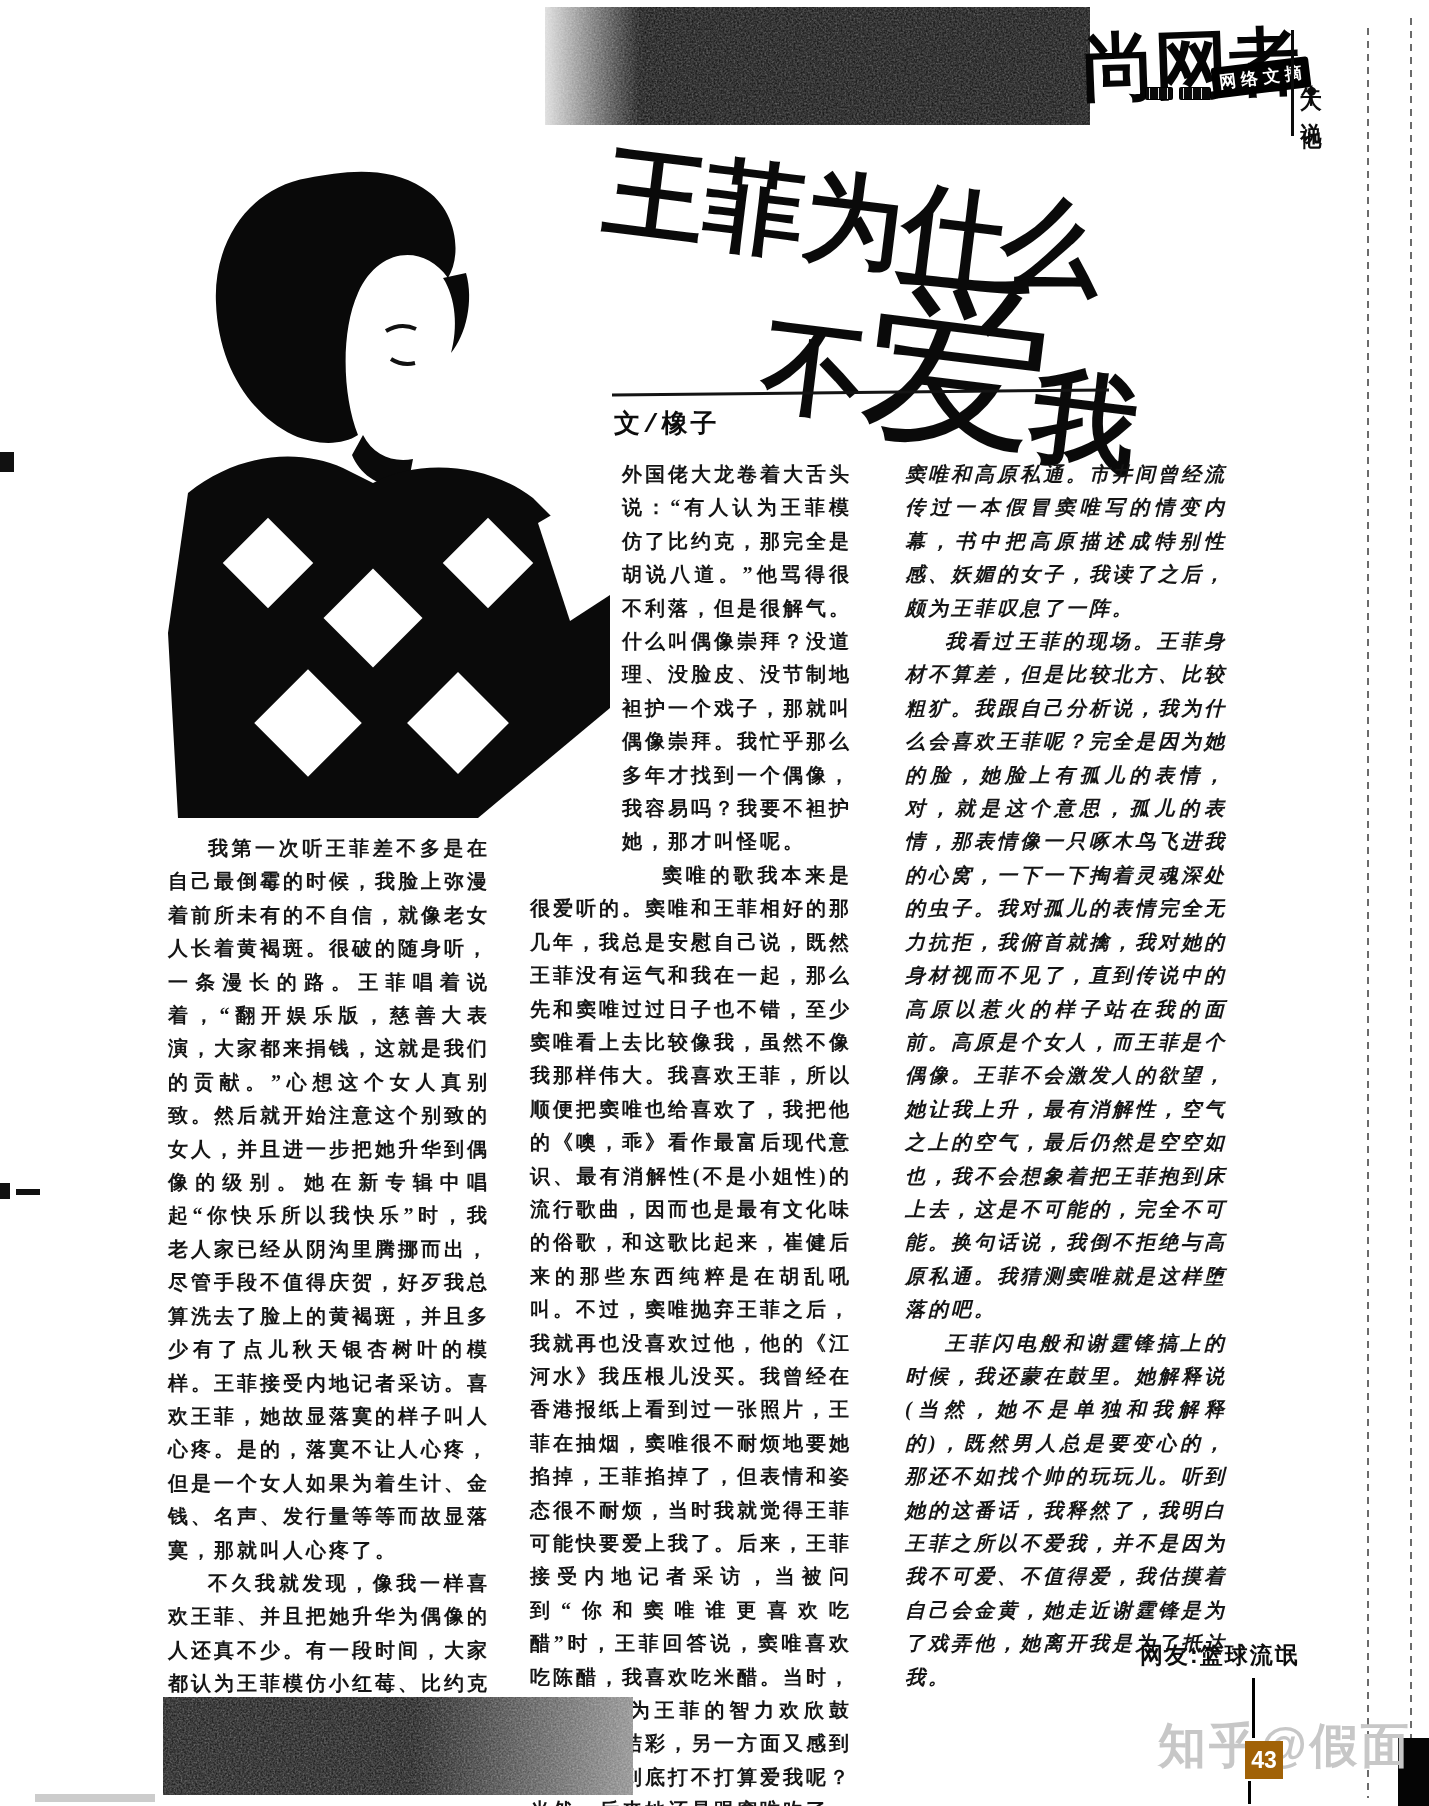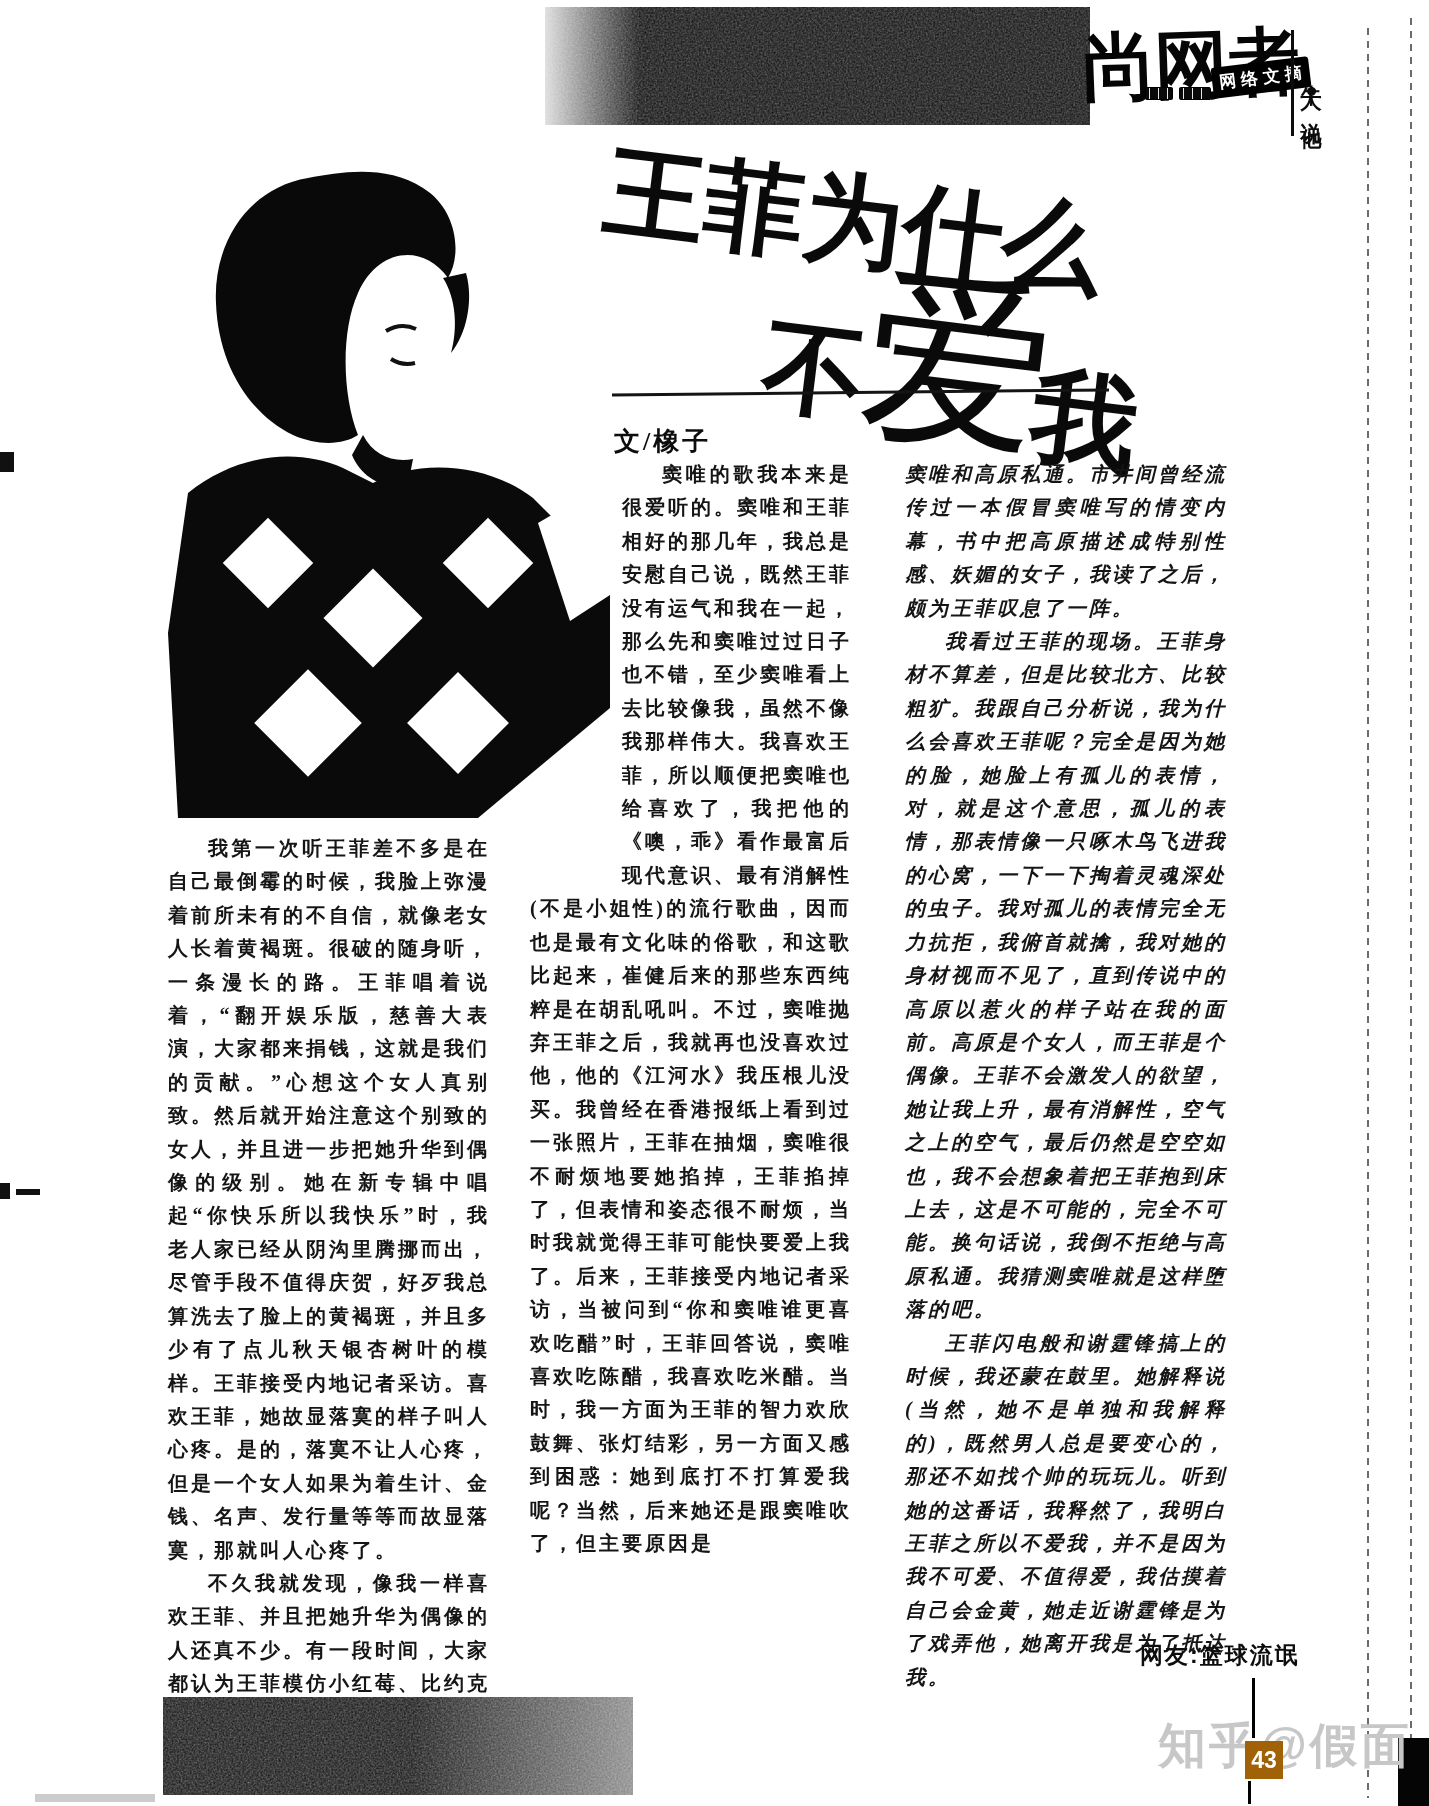--- a/index.html
+++ b/index.html
@@ -47,21 +47,21 @@
   }
   .title2 .t2a{display:inline-block;font-size:102px;font-weight:900;vertical-align:top;}
   .title2 .t2emph{
     display:inline-block;font-size:188px;font-weight:400;line-height:.85;
     vertical-align:top;position:relative;top:-38px;margin:0 -14px 0 -4px;
   }
   .title2 .t2b{display:inline-block;font-size:106px;font-weight:900;vertical-align:top;position:relative;top:14px;}
   .title-rule{left:612px;top:391px;width:497px;height:3px;background:#141414;transform:rotate(-0.6deg);}
   .byline{
     left:614px;top:406px;font-size:26px;font-weight:700;letter-spacing:3px;
-    color:#0d0d0d;font-family:Liberation Serif, serif;margin-top:18px;
+    color:#0d0d0d;font-family:Liberation Mono, monospace;
   }
 
   
   .col{
     font-size:20px;line-height:33.4px;letter-spacing:3px;
     text-align:justify;font-weight:600;color:#151515;
   }
   .col p{margin:0;}
   .col p.indent{text-indent:2em;}
   .col1{left:168px;top:832px;width:322px;}
@@ -156,20 +156,21 @@
   </g>
 </svg>
 
 <div class="abs col col1">
   <p class="indent">我第一次听王菲差不多是在自己最倒霉的时候，我脸上弥漫着前所未有的不自信，就像老女人长着黄褐斑。很破的随身听，一条漫长的路。王菲唱着说着，“翻开娱乐版，慈善大表演，大家都来捐钱，这就是我们的贡献。”心想这个女人真别致。然后就开始注意这个别致的女人，并且进一步把她升华到偶像的级别。她在新专辑中唱起“你快乐所以我快乐”时，我老人家已经从阴沟里腾挪而出，尽管手段不值得庆贺，好歹我总算洗去了脸上的黄褐斑，并且多少有了点儿秋天银杏树叶的模样。王菲接受内地记者采访。喜欢王菲，她故显落寞的样子叫人心疼。是的，落寞不让人心疼，但是一个女人如果为着生计、金钱、名声、发行量等等而故显落寞，那就叫人心疼了。</p>
   <p class="indent">不久我就发现，像我一样喜欢王菲、并且把她升华为偶像的人还真不少。有一段时间，大家都认为王菲模仿小红莓、比约克什么的，让我很是气愤。我决不允许自己的偶像模仿任何人。某天晚上，在北京电视台的节目里，看到</p>
 </div>
 
 <div class="abs col col2">
   <div class="photo-spacer"></div>
+  <p>外国佬大龙卷着大舌头说：“有人认为王菲模仿了比约克，那完全是胡说八道。”他骂得很不利落，但是很解气。什么叫偶像崇拜？没道理、没脸皮、没节制地袒护一个戏子，那就叫偶像崇拜。我忙乎那么多年才找到一个偶像，我容易吗？我要不袒护她，那才叫怪呢。</p>
   <p class="indent">窦唯的歌我本来是很爱听的。窦唯和王菲相好的那几年，我总是安慰自己说，既然王菲没有运气和我在一起，那么先和窦唯过过日子也不错，至少窦唯看上去比较像我，虽然不像我那样伟大。我喜欢王菲，所以顺便把窦唯也给喜欢了，我把他的《噢，乖》看作最富后现代意识、最有消解性(不是小姐性)的流行歌曲，因而也是最有文化味的俗歌，和这歌比起来，崔健后来的那些东西纯粹是在胡乱吼叫。不过，窦唯抛弃王菲之后，我就再也没喜欢过他，他的《江河水》我压根儿没买。我曾经在香港报纸上看到过一张照片，王菲在抽烟，窦唯很不耐烦地要她掐掉，王菲掐掉了，但表情和姿态很不耐烦，当时我就觉得王菲可能快要爱上我了。后来，王菲接受内地记者采访，当被问到“你和窦唯谁更喜欢吃醋”时，王菲回答说，窦唯喜欢吃陈醋，我喜欢吃米醋。当时，我一方面为王菲的智力欢欣鼓舞、张灯结彩，另一方面又感到困惑：她到底打不打算爱我呢？当然，后来她还是跟窦唯吹了，但主要原因是</p>
 </div>
 
 <div class="abs col col3">
   <p>窦唯和高原私通。市井间曾经流传过一本假冒窦唯写的情变内幕，书中把高原描述成特别性感、妖媚的女子，我读了之后，颇为王菲叹息了一阵。</p>
   <p class="indent">我看过王菲的现场。王菲身材不算差，但是比较北方、比较粗犷。我跟自己分析说，我为什么会喜欢王菲呢？完全是因为她的脸，她脸上有孤儿的表情，对，就是这个意思，孤儿的表情，那表情像一只啄木鸟飞进我的心窝，一下一下掏着灵魂深处的虫子。我对孤儿的表情完全无力抗拒，我俯首就擒，我对她的身材视而不见了，直到传说中的高原以惹火的样子站在我的面前。高原是个女人，而王菲是个偶像。王菲不会激发人的欲望，她让我上升，最有消解性，空气之上的空气，最后仍然是空空如也，我不会想象着把王菲抱到床上去，这是不可能的，完全不可能。换句话说，我倒不拒绝与高原私通。我猜测窦唯就是这样堕落的吧。</p>
   <p class="indent">王菲闪电般和谢霆锋搞上的时候，我还蒙在鼓里。她解释说(当然，她不是单独和我解释的)，既然男人总是要变心的，那还不如找个帅的玩玩儿。听到她的这番话，我释然了，我明白王菲之所以不爱我，并不是因为我不可爱、不值得爱，我估摸着自己会金黄，她走近谢霆锋是为了戏弄他，她离开我是为了抵达我。</p>
 </div>
 
 <div class="abs attribution">网友:篮球流氓</div>

